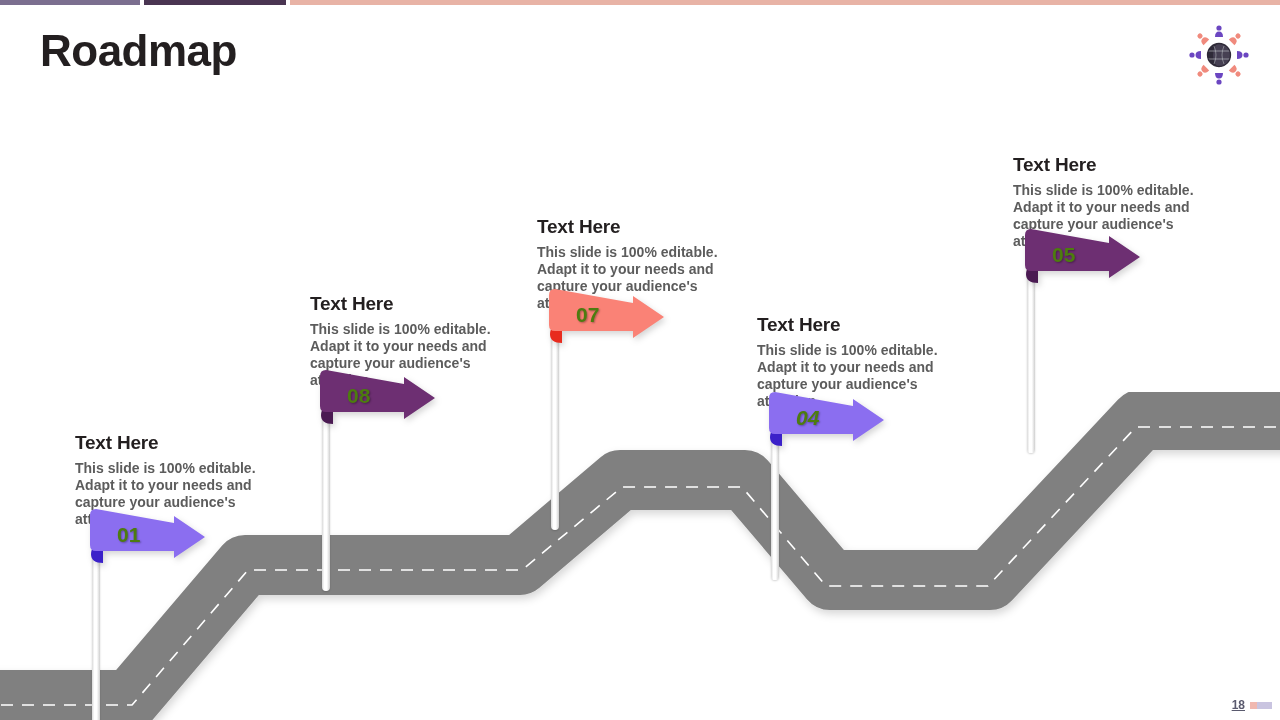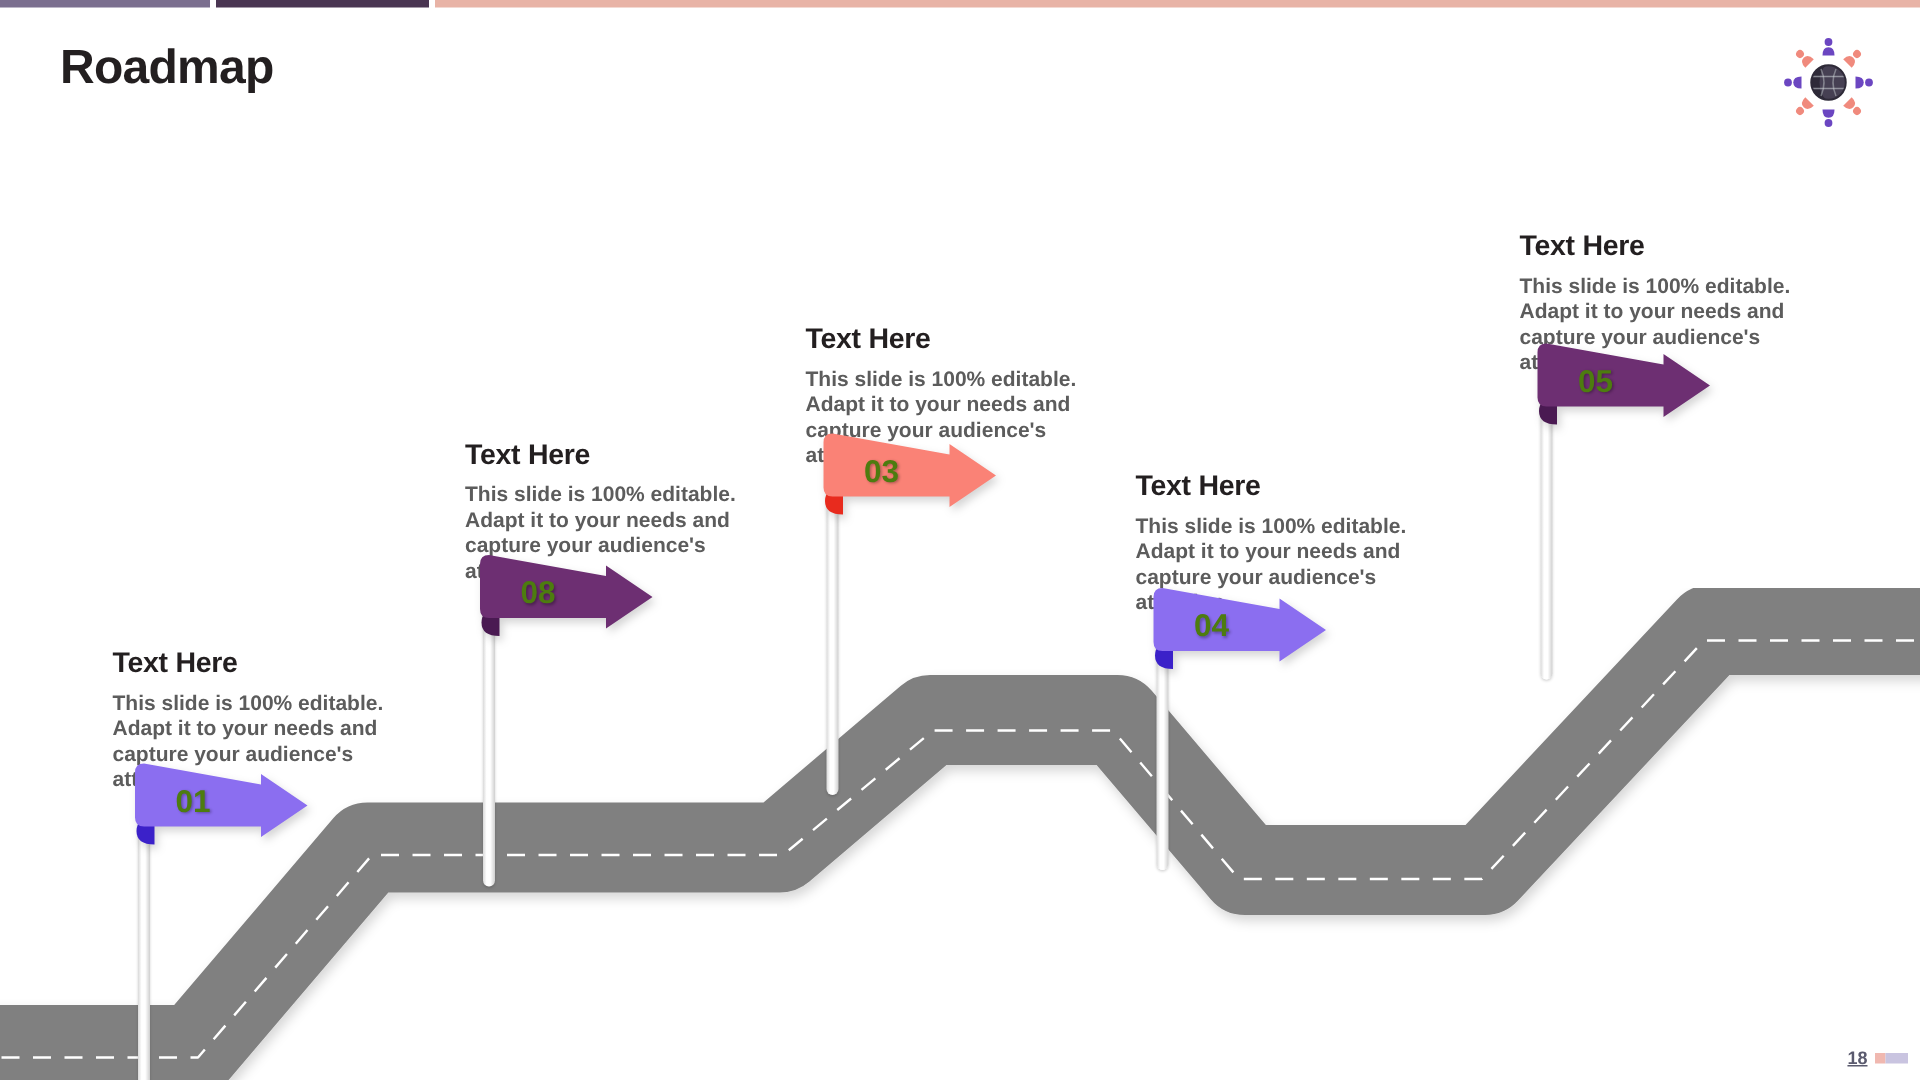--- a/index.html
+++ b/index.html
@@ -15,21 +15,21 @@
   
   .topbar { position:absolute; top:0; left:0; width:1280px; height:5px; display:flex; }
   .topbar .seg-a { width:140px; height:5px; background:#7b6f8f; }
   .topbar .seg-gap { width:4px; height:5px; background:#ffffff; }
   .topbar .seg-b { width:142px; height:5px; background:#4a3552; }
   .topbar .seg-c { flex:1; height:5px; background:#e8b3a6; }
 
   
   .page-title {
     position:absolute; left:40px; top:26px;
-    font-size:32px; font-weight:bold; color:#231f20;
+    font-size:44px; font-weight:bold; color:#231f20;
     letter-spacing:-0.5px;
   }
 
   
   .logo { position:absolute; right:28px; top:22px; width:66px; height:66px; }
 
   
   .page-num {
     position:absolute; right:35px; bottom:8px;
     font-size:12px; color:#5a5a6e; font-weight:bold;text-decoration:underline;
@@ -207,31 +207,31 @@
   <h3>Text Here</h3>
   <p>This slide is 100% editable. Adapt it to your needs and capture your audience's attention.</p>
 </div>
 <div class="marker" style="left:527px; top:285px;">
   <div class="pole" style="left:24px; top:40px; height:205px;"></div>
   <div class="flag" style="left:0; top:0; width:144px; height:60px;">
     <svg viewBox="0 0 144 60" width="144" height="60">
       <path d="M35 58 q-12 0 -12 -9 q0 -9 12 -9 z" fill="#e82b1e"></path>
       <path d="M28 4 q-6 0 -6 6 v30 q0 6 6 6 h78 v7 l31 -21 l-31 -21 v7 z" fill="#fa8276"></path>
     </svg>
-    <span class="num">03</span>
+    <span class="num">07</span>
   </div>
 </div>
 
 <div class="txt" style="left:757px; top:270px;">
   <h3>Text Here</h3>
   <p>This slide is 100% editable. Adapt it to your needs and capture your audience's attention.</p>
 </div>
 <div class="marker" style="left:747px; top:388px;">
   <div class="pole" style="left:24px; top:40px; height:152px;"></div>
-  <div class="flag" style="left:0; top:0; width:144px; height:60px;">
+  <div class="flag" style="left:0; top:0; width:144px; height:60px;font-style:italic;">
     <svg viewBox="0 0 144 60" width="144" height="60">
       <path d="M35 58 q-12 0 -12 -9 q0 -9 12 -9 z" fill="#3b21c9"></path>
       <path d="M28 4 q-6 0 -6 6 v30 q0 6 6 6 h78 v7 l31 -21 l-31 -21 v7 z" fill="#8b6ef0"></path>
     </svg>
     <span class="num">04</span>
   </div>
 </div>
 
 <div class="txt" style="left:1013px; top:110px;">
   <h3>Text Here</h3>

